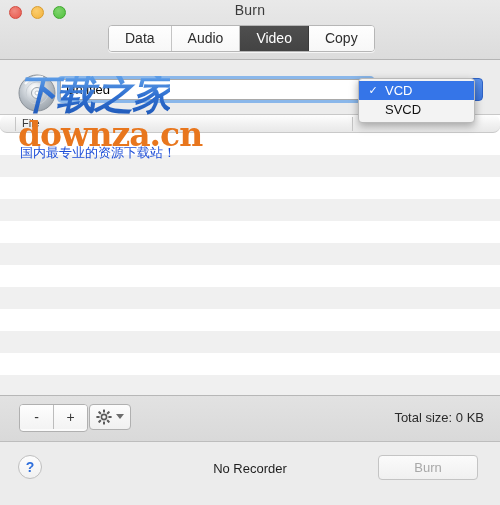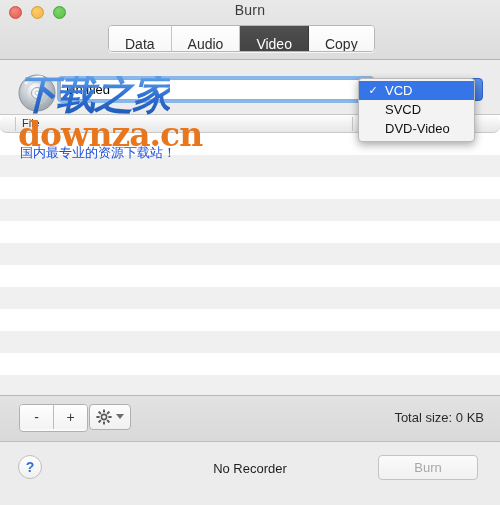--- a/index.html
+++ b/index.html
@@ -64,21 +64,21 @@
     display: flex;
     border-radius: 4px;
     overflow: hidden;
     border: 1px solid #b6b6b6;
     box-shadow: 0 1px 0 rgba(255,255,255,0.7);
     background: #fdfdfd;
   }
   .seg {
     height: 25px;
     line-height: 25px;
-    padding: 6px 16px;
+    padding: 0 16px;
     font-size: 14px;
     color: #2d2d2d;
     background: linear-gradient(to bottom, #fefefe, #f7f7f7);
     border-right: 1px solid #c4c4c4;
     box-sizing: border-box;
     text-align: center;
     cursor: default;
   }
   .seg:last-child { border-right: none; }
   .seg.selected {
@@ -515,23 +515,20 @@
   <div id="burn-btn">Burn</div>
 
   <div id="format-menu">
     <div class="menu-item selected">
       <span class="menu-check">✓</span>
       <span>VCD</span>
     </div>
     <div class="menu-item">
       <span>SVCD</span>
     </div>
-    <div class="menu-item">
-      <span>DVD-Video</span>
-    </div>
   </div>
 
   <div id="watermark">
     <div id="wm-line1">下载之家</div>
     <div id="wm-line2">downza.cn</div>
     <div id="wm-line3">国内最专业的资源下载站！</div>
   </div>
 
 </div>
 

